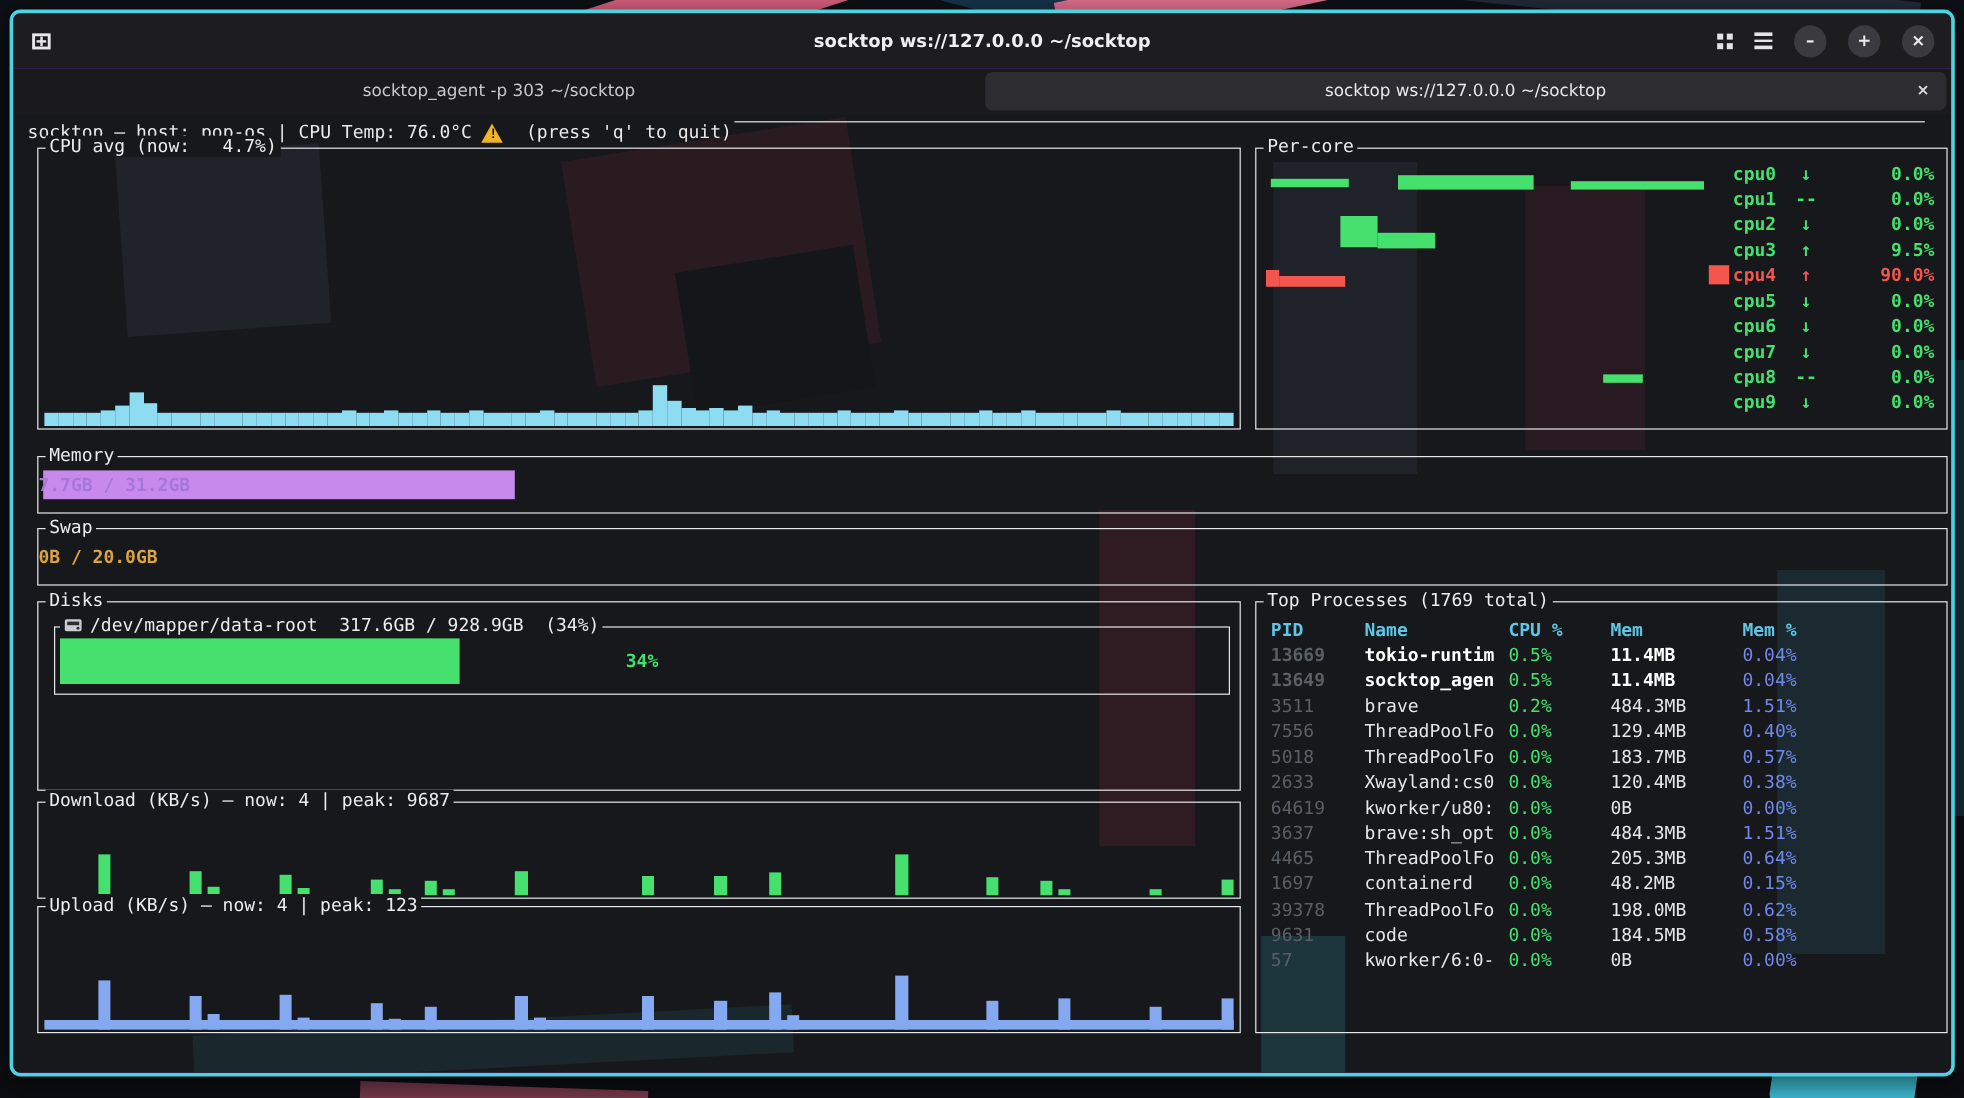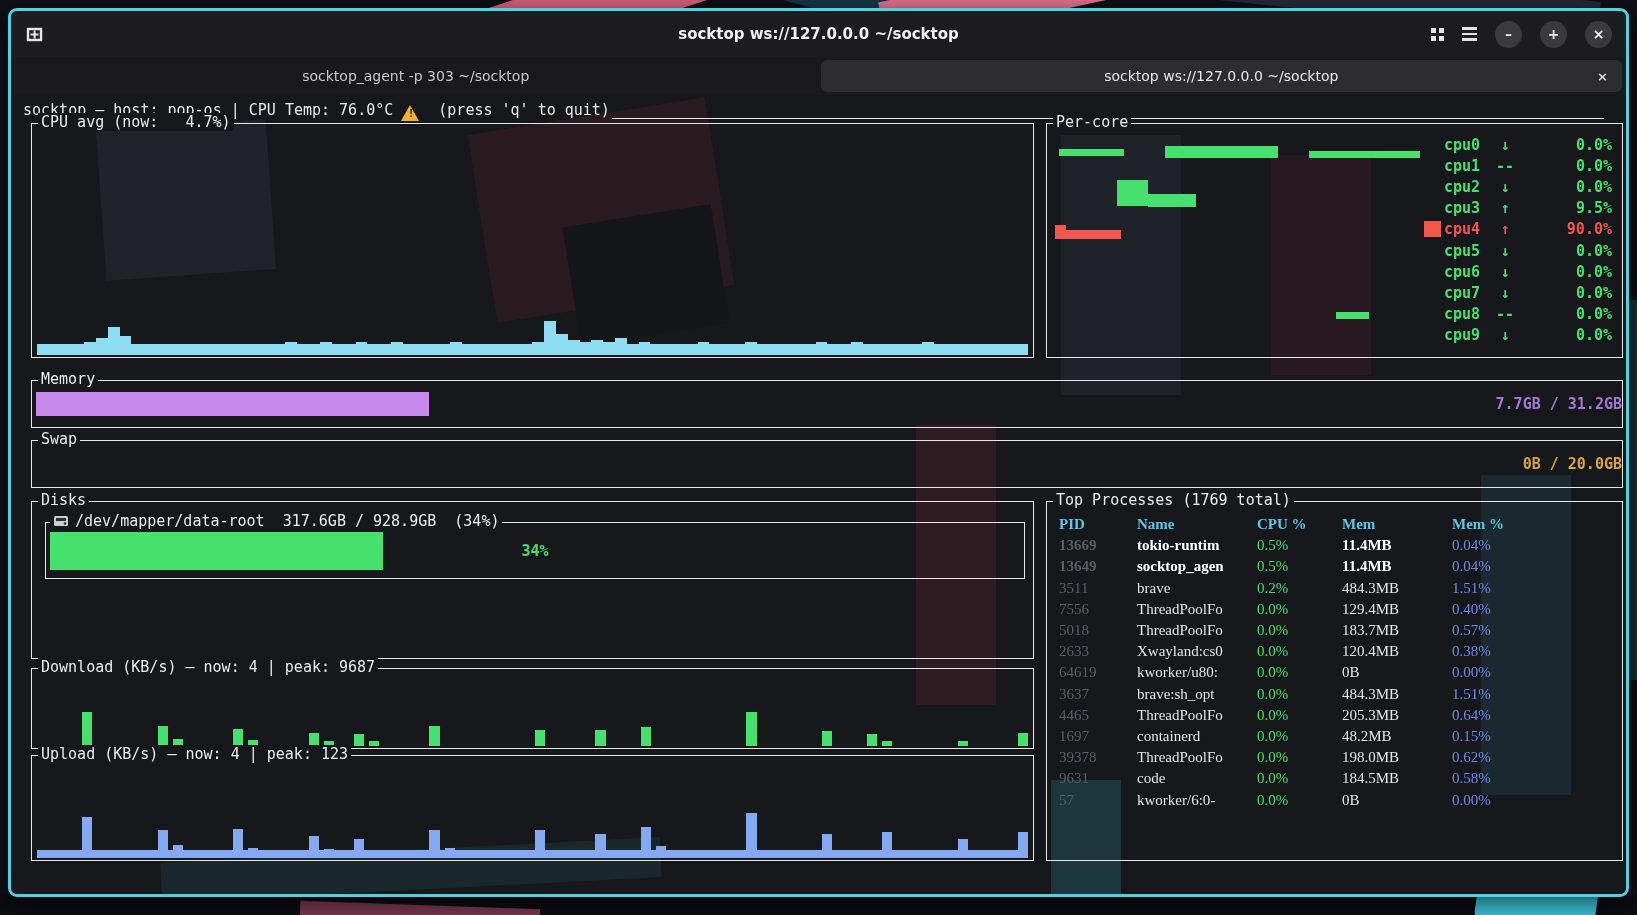--- a/index.html
+++ b/index.html
@@ -65,21 +65,21 @@
   .a2 { left:90px; top:30px; width:170px; height:150px; background:#20232a; transform:rotate(-4deg); }
   .a3 { left:560px; top:120px; width:150px; height:120px; background:#14161a; transform:rotate(-9deg); }
   .a4 { left:905px; top:330px; width:80px; height:280px; background:#2e1c22; }
   .a5 { left:1050px; top:40px; width:120px; height:260px; background:#23262e; opacity:.7; }
   .a6 { left:1260px; top:60px; width:100px; height:220px; background:#2e1c23; opacity:.8; }
   .a7 { left:1470px; top:380px; width:90px; height:320px; background:#1b2f36; opacity:.8; }
   .a8 { left:150px; bottom:10px; width:500px; height:40px; background:#1c3238; transform:rotate(-3deg); opacity:.6; }
   .a9 { left:1040px; bottom:0px; width:70px; height:120px; background:#1f3d46; opacity:.8; }
 
   .content { position:relative; z-index:1; height:100%; color:#e9e9e9; font-size:15px; }
-  .app-header { position:absolute; left:12px; right:22px; top:6px; display:flex; align-items:flex-end; white-space:pre; }
+  .app-header { position:absolute; left:12px; right:22px; top:6px; display:flex; align-items:flex-start; white-space:pre; }
   .app-header .rule { flex:1; height:1px; background:#e8e8e8; margin-left:2px; }
   .warn { position:relative; display:inline-block; width:0; height:0; margin:0 10px 0 8px;
           border-left:9px solid transparent; border-right:9px solid transparent;
           border-bottom:16px solid #f0b429; top:2px; }
   .warn::after { content:"!"; position:absolute; left:-2.5px; top:2px; font-size:11px;
                  font-weight:bold; color:#201500; }
 
   .panel { position:absolute; border:1px solid #e8e8e8; }
   .ptitle { position:absolute; top:-11px; left:6px; background:#17181c; padding:0 3px;
             white-space:pre; color:#ececec; font-size:15px; }
@@ -110,34 +110,34 @@
   .core-row.alert { color:var(--red); }
   .core-block { width:17px; height:16px; margin-right:3px; visibility:hidden; }
   .core-row.alert .core-block { visibility:visible; background:var(--red); }
   .core-name { width:48px; }
   .core-trend { width:26px; text-align:center; }
   .core-val { flex:1; text-align:right; }
 
   
   .gauge-fill { position:absolute; left:4px; top:11px; bottom:11px; }
   .gauge-label { position:absolute; left:0; right:0; top:50%; transform:translateY(-50%);
-                 text-align:right; font-weight:bold; font-size:15px; }
+                 text-align:left; font-weight:bold; font-size:15px; }
 
   
   .disk { position:absolute; left:13px; width:980px; height:57px; border:1px solid #e8e8e8; }
   .disk .dtitle { position:absolute; top:-11px; left:4px; background:#17181c; padding:0 3px;
                   white-space:pre; display:flex; align-items:center; gap:6px; color:#ececec; }
   .disk-fill { position:absolute; left:4px; top:9px; bottom:8px; background:var(--green); }
   .disk-label { position:absolute; left:0; right:0; top:50%; transform:translateY(-50%);
                 text-align:center; color:var(--green); font-weight:bold; }
 
   
   .proc-grid { position:absolute; left:12px; right:6px; top:12px; }
   .proc-row { display:grid; grid-template-columns:78px 120px 85px 110px 1fr;
-              height:21.2px; align-items:center; font-size:15px;font-family:Liberation Serif, serif; }
+              height:21.2px; align-items:center; font-size:15px; }
   .proc-row.hdr span { color:var(--table_header); font-weight:bold; }
   .proc-row .pid { color:var(--pid); }
   .proc-row .cpu { color:var(--green); }
   .proc-row .memp { color:var(--memp); }
   .proc-row .name, .proc-row .mem { color:#e6e6e6; }
   .proc-row.b .name, .proc-row.b .mem { font-weight:bold; color:#fff; }
   .proc-row.b .pid { font-weight:bold; }
 </style>
 </head>
 <body>

